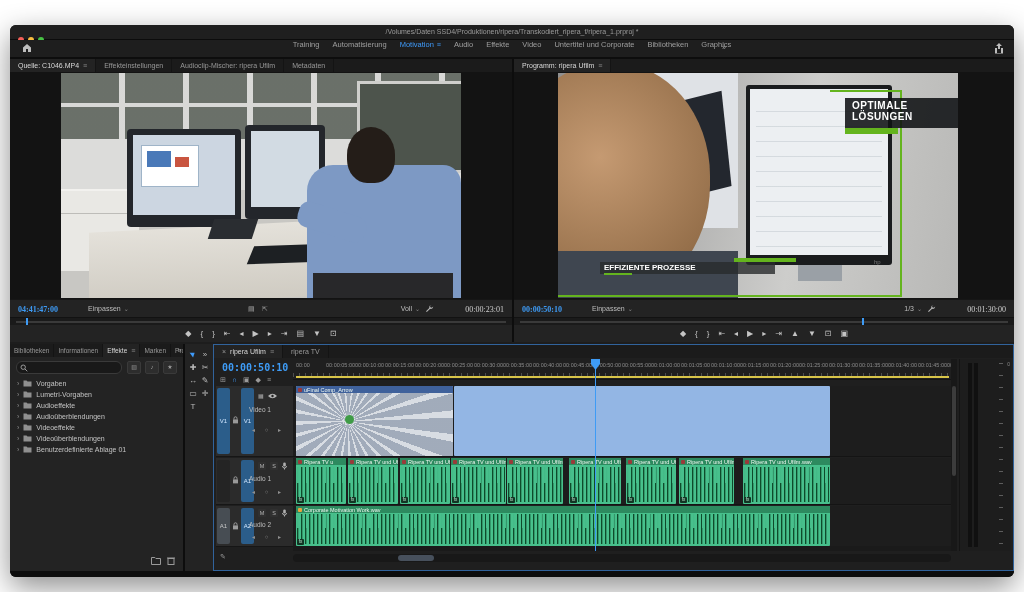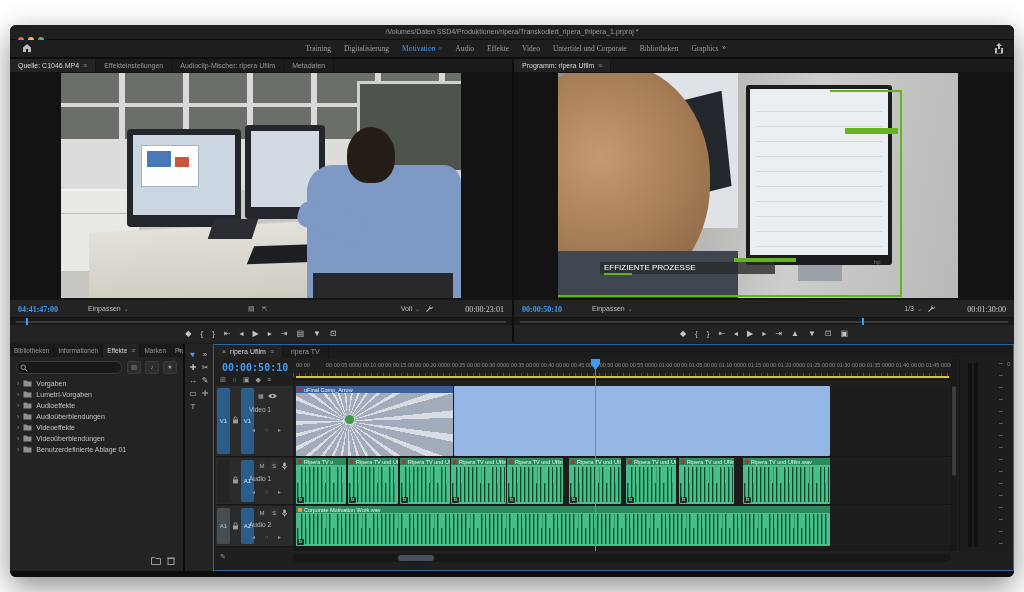--- a/index.html
+++ b/index.html
@@ -8,21 +8,21 @@
   .a{position:absolute;}
   .win{position:absolute;left:10px;top:25px;width:1004px;height:552px;background:#1d1d1d;
     border-radius:6px;box-shadow:0 10px 30px rgba(0,0,0,.45);overflow:hidden;}
   
   .titlebar{position:absolute;left:0;top:0;width:100%;height:14px;background:#1f1f1f;border-bottom:1px solid #0c0c0c;}
   .tl{display:inline-block;width:6px;height:6px;border-radius:50%;margin-right:4px;}
   .tl.red{background:#f35f58;} .tl.yel{background:#f8bd3f;} .tl.grn{background:#47c344;}
   .title-text{position:absolute;left:0;right:0;top:3px;text-align:center;font-size:7px;color:#9b9b9b;white-space:nowrap;}
   
   .wsbar{position:absolute;left:0;top:15px;width:100%;height:17px;background:#1e1e1e;border-bottom:2px solid #0d0d0d;}
-  .ws-tabs{position:absolute;left:0;right:0;top:0;height:17px;display:flex;justify-content:center;align-items:center;gap:13px;font-family:Liberation Serif, serif;}
+  .ws-tabs{position:absolute;left:0;right:0;top:0;height:17px;display:flex;justify-content:center;gap:13px;}
   .ws-tab{font-size:7.5px;color:#9f9f9f;white-space:nowrap;cursor:default;}
   .ws-tab.active{color:#3f9bfa;}
   .ws-tab.active .ws-menu{display:inline;}
   .ws-menu{display:none;color:#3f9bfa;margin-left:3px;font-size:7px;}
   .ws-overflow{position:absolute;left:712px;top:4px;font-size:7px;color:#9f9f9f;}
   
   .ptabs{position:absolute;left:0;top:0;right:0;height:13px;background:#1b1b1b;display:flex;align-items:stretch;overflow:hidden;}
   .ptab{font-size:7px;color:#989898;padding:0 8px;display:flex;align-items:center;white-space:nowrap;background:#1b1b1b;border-right:1px solid #141414;}
   .ptab.active{background:#232323;color:#d8d8d8;}
   .pmenu{display:none;margin-left:4px;color:#8a8a8a;font-size:7px;}
@@ -130,21 +130,21 @@
 
   <div class="wsbar" data-name="workspace-bar">
     <span class="a" style="left:12px;top:3px;" data-name="home-icon">
       <svg width="10" height="10" viewBox="0 0 10 10">
             <path d="M5 1 L9 4.5 V9 H6 V6 H4 V9 H1 V4.5 Z" fill="#bdbdbd"></path>
           </svg>
     </span>
     <div class="ws-tabs" data-name="workspace-tabs">
 
     <span class="ws-tab" data-name="workspace-tab"><span>Training</span></span>
-          <span class="ws-tab" data-name="workspace-tab"><span>Digitalisierung</span></span>
+          <span class="ws-tab" data-name="workspace-tab"><span>Automatisierung</span></span>
           <span class="ws-tab active" data-name="workspace-tab"><span>Motivation</span><span class="ws-menu" data-name="workspace-menu-icon">≡</span></span>
           <span class="ws-tab" data-name="workspace-tab"><span>Audio</span></span>
           <span class="ws-tab" data-name="workspace-tab"><span>Effekte</span></span>
           <span class="ws-tab" data-name="workspace-tab"><span>Video</span></span>
           <span class="ws-tab" data-name="workspace-tab"><span>Untertitel und Corporate</span></span>
           <span class="ws-tab" data-name="workspace-tab"><span>Bibliotheken</span></span>
           <span class="ws-tab" data-name="workspace-tab"><span>Graphics</span></span>
         </div>
     <span class="ws-overflow" data-name="workspace-overflow-button">»</span>
     <span class="a" style="right:10px;top:3px;" data-name="share-icon">
@@ -249,24 +249,28 @@
           <div class="a" style="left:198px;top:24px;width:126px;height:150px;background:repeating-linear-gradient(#eceff2 0 14px,#cfd5da 14px 15px);opacity:.8;" data-name="screen-ui-rows"></div>
           <div class="a" style="left:240px;top:192px;width:44px;height:16px;background:#9aa0a6;" data-name="monitor-stand"></div>
           <div class="a" style="left:316px;top:186px;font-size:6px;color:#777;" data-name="monitor-logo">hp</div>
           <div class="a" style="left:-48px;top:-10px;width:200px;height:235px;background:radial-gradient(circle at 45% 40%,#c59a72,#96704b 70%,#7c5a3c);border-radius:48%;" data-name="person-head-closeup"></div>
           <div class="a" style="left:-30px;top:178px;width:210px;height:50px;background:#3f4650;" data-name="person-shoulder"></div>
 
           <div class="greenbar" style="left:272px;top:17px;width:70px;height:2px;" data-name="overlay-frame-top-line"></div>
           <div class="greenbar" style="left:342px;top:17px;width:2px;height:207px;" data-name="overlay-frame-vertical-line"></div>
           <div class="greenbar" style="left:0;top:222px;width:344px;height:2px;" data-name="overlay-frame-bottom-line"></div>
 
+          <div class="ov-darkbox" style="left:287px;top:25px;width:113px;height:30px;padding:2px 0 0 7px;box-sizing:border-box;" data-name="overlay-title-box">
+            <div style="font-size:10px;font-weight:bold;letter-spacing:.5px;" data-name="overlay-title-line1">OPTIMALE</div>
+            <div style="font-size:10px;font-weight:bold;letter-spacing:.5px;" data-name="overlay-title-line2">LÖSUNGEN</div>
+          </div>
           <div class="greenbar" style="left:287px;top:55px;width:53px;height:6px;" data-name="overlay-title-accent-bar"></div>
 
           <div class="greenbar" style="left:176px;top:185px;width:62px;height:4px;" data-name="lower-third-accent-bar"></div>
-          <div class="a" style="left:42px;top:189px;width:175px;height:12px;background:rgba(40,42,44,.8);color:#fff;font-size:8px;font-weight:normal;padding-left:4px;line-height:12px;box-sizing:border-box;" data-name="lower-third-title">EFFIZIENTE PROZESSE</div>
+          <div class="a" style="left:42px;top:189px;width:175px;height:12px;background:rgba(40,42,44,.8);color:#fff;font-size:8px;font-weight:bold;padding-left:4px;line-height:12px;box-sizing:border-box;" data-name="lower-third-title">EFFIZIENTE PROZESSE</div>
           <div class="greenbar" style="left:46px;top:200px;width:28px;height:1.5px;" data-name="lower-third-underline"></div>
         </div>
       </div>
       <div class="mon-controls" data-name="program-controls-bar">
         <span class="a tc blue" style="left:8px;top:5px;" data-name="program-timecode">00:00:50:10</span>
         <span class="a dd" style="left:78px;top:5px;" data-name="program-zoom-select"><span>Einpassen</span><span class="caret" data-name="chevron-down-icon">⌄</span></span>
         <span class="a dd" style="right:92px;top:5px;" data-name="program-resolution-select"><span>1/3</span><span class="caret" data-name="chevron-down-icon">⌄</span></span>
         <span class="a" style="right:78px;top:4px;" data-name="wrench-icon">
           <svg width="9" height="9" viewBox="0 0 9 9">
                 <path d="M6.5 1 a2.3 2.3 0 0 0 -2.2 3 L1 7.3 L1.8 8 L5.2 4.8 a2.3 2.3 0 0 0 3 -2.2 L6.8 3.8 L5.3 3.3 L5 1.8 Z" fill="#b5b5b5"></path>

